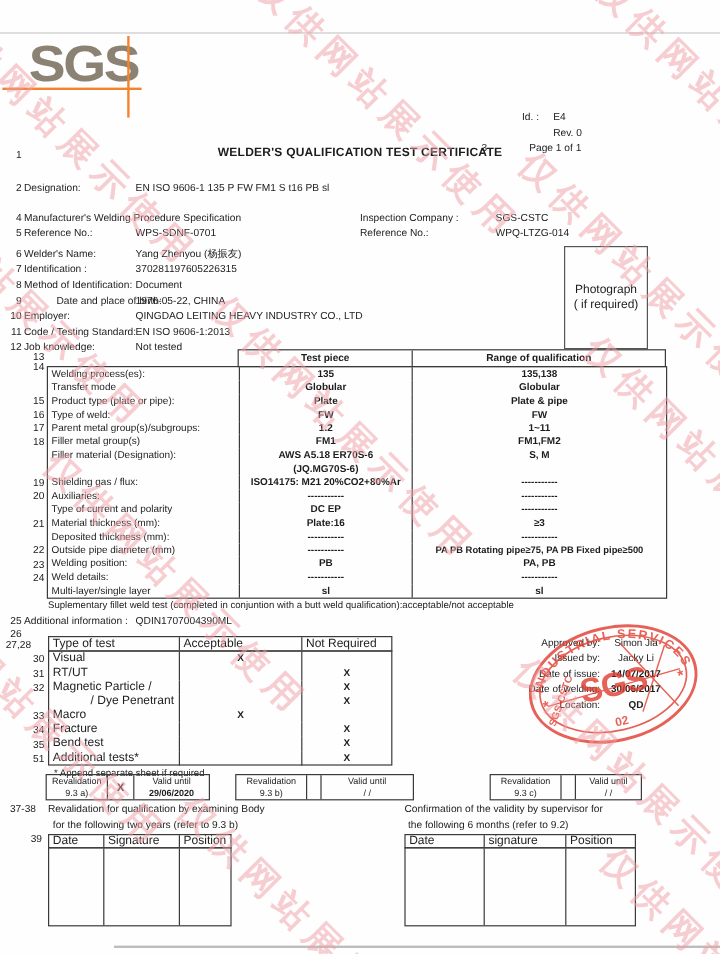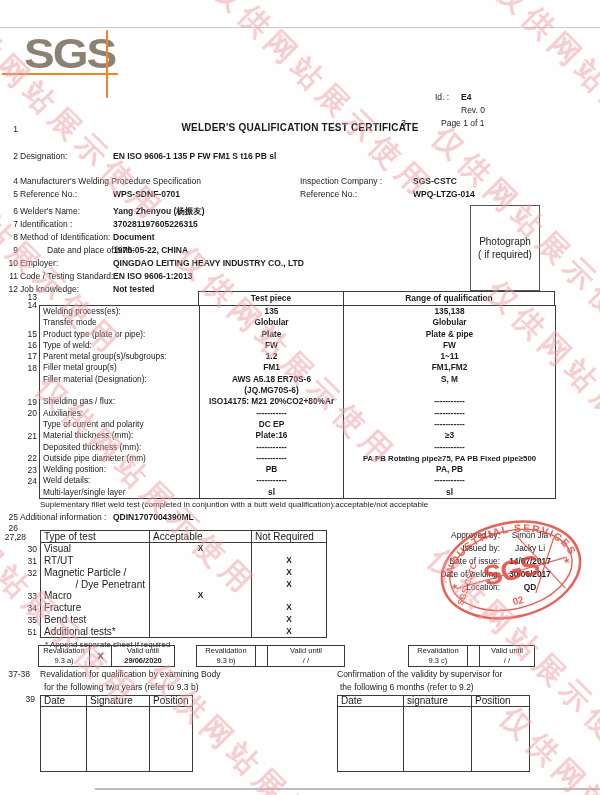--- a/index.html
+++ b/index.html
@@ -1,21 +1,21 @@
 <!DOCTYPE html>
 <html><head>
 <meta charset="utf-8">
 <style>
   html,body{margin:0;padding:0;background:#fff;}
   .page{position:relative;width:600px;height:795px;background:#fefefe;overflow:hidden;
         font-family:"Liberation Sans",sans-serif;color:#1c1c1c;}
   .n{position:absolute;width:16px;text-align:right;font-size:8.5px;}
   .n2{position:absolute;width:22px;text-align:right;font-size:8.5px;}
   .L{position:absolute;font-size:8.5px;white-space:nowrap;}
-  .V{position:absolute;font-size:8.5px;font-weight:bold;white-space:nowrap;}
+  .V{position:absolute;font-size:8.5px;font-weight:normal;white-space:nowrap;}
   .S{font-size:8px;}
   .hline{position:absolute;background:#c9c9c9;}
   .grid{position:absolute;display:grid;border:1px solid #3a3a3a;box-sizing:border-box;}
   .cl{padding-left:3px;font-size:8.3px;line-height:11.3px;white-space:nowrap;overflow:visible;}
   .cc{text-align:center;font-weight:bold;font-size:8.3px;line-height:11.3px;white-space:nowrap;border-left:1px solid #3a3a3a;}
   .hc{font-weight:bold;font-size:8.4px;line-height:12px;text-align:center;}
   .bl{border-left:1px solid #3a3a3a;}
   .tt{font-size:10px;line-height:11.9px;padding-left:3px;white-space:nowrap;}
   .tx{font-size:8.3px;line-height:11.9px;text-align:center;font-weight:bold;}
   .wm{position:absolute;white-space:nowrap;font-size:30px;letter-spacing:7px;color:#ef9fa5;

